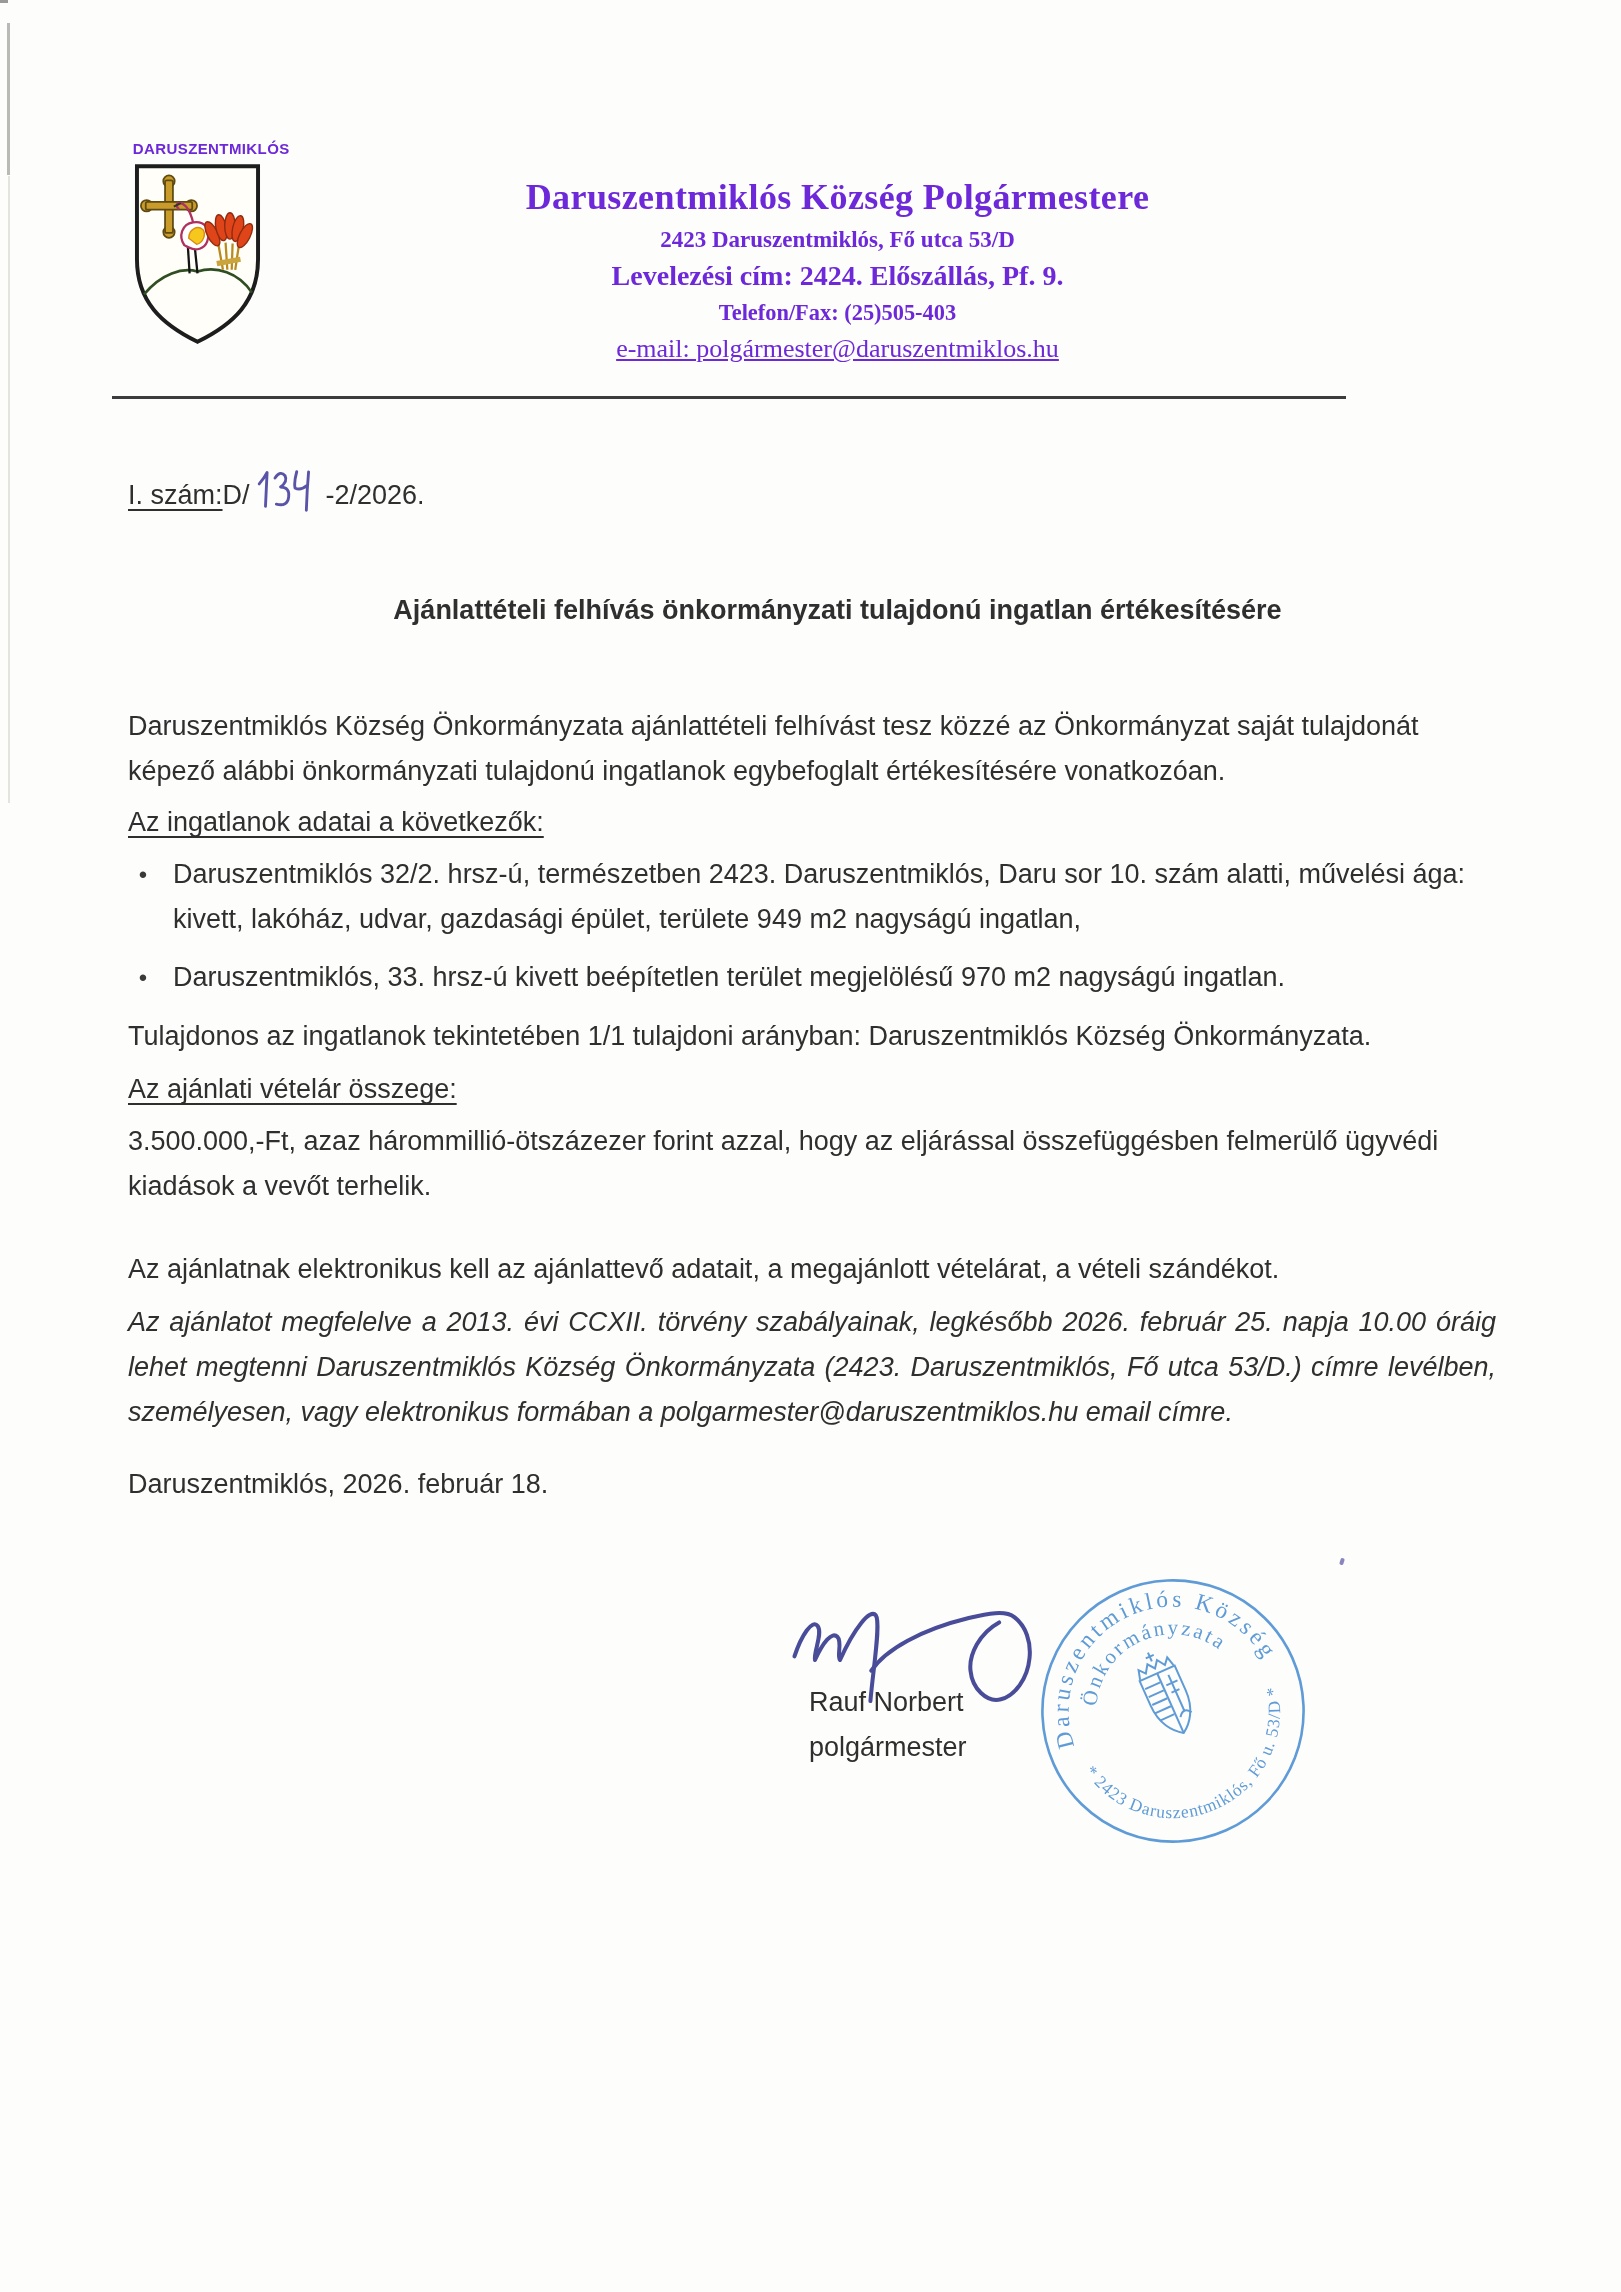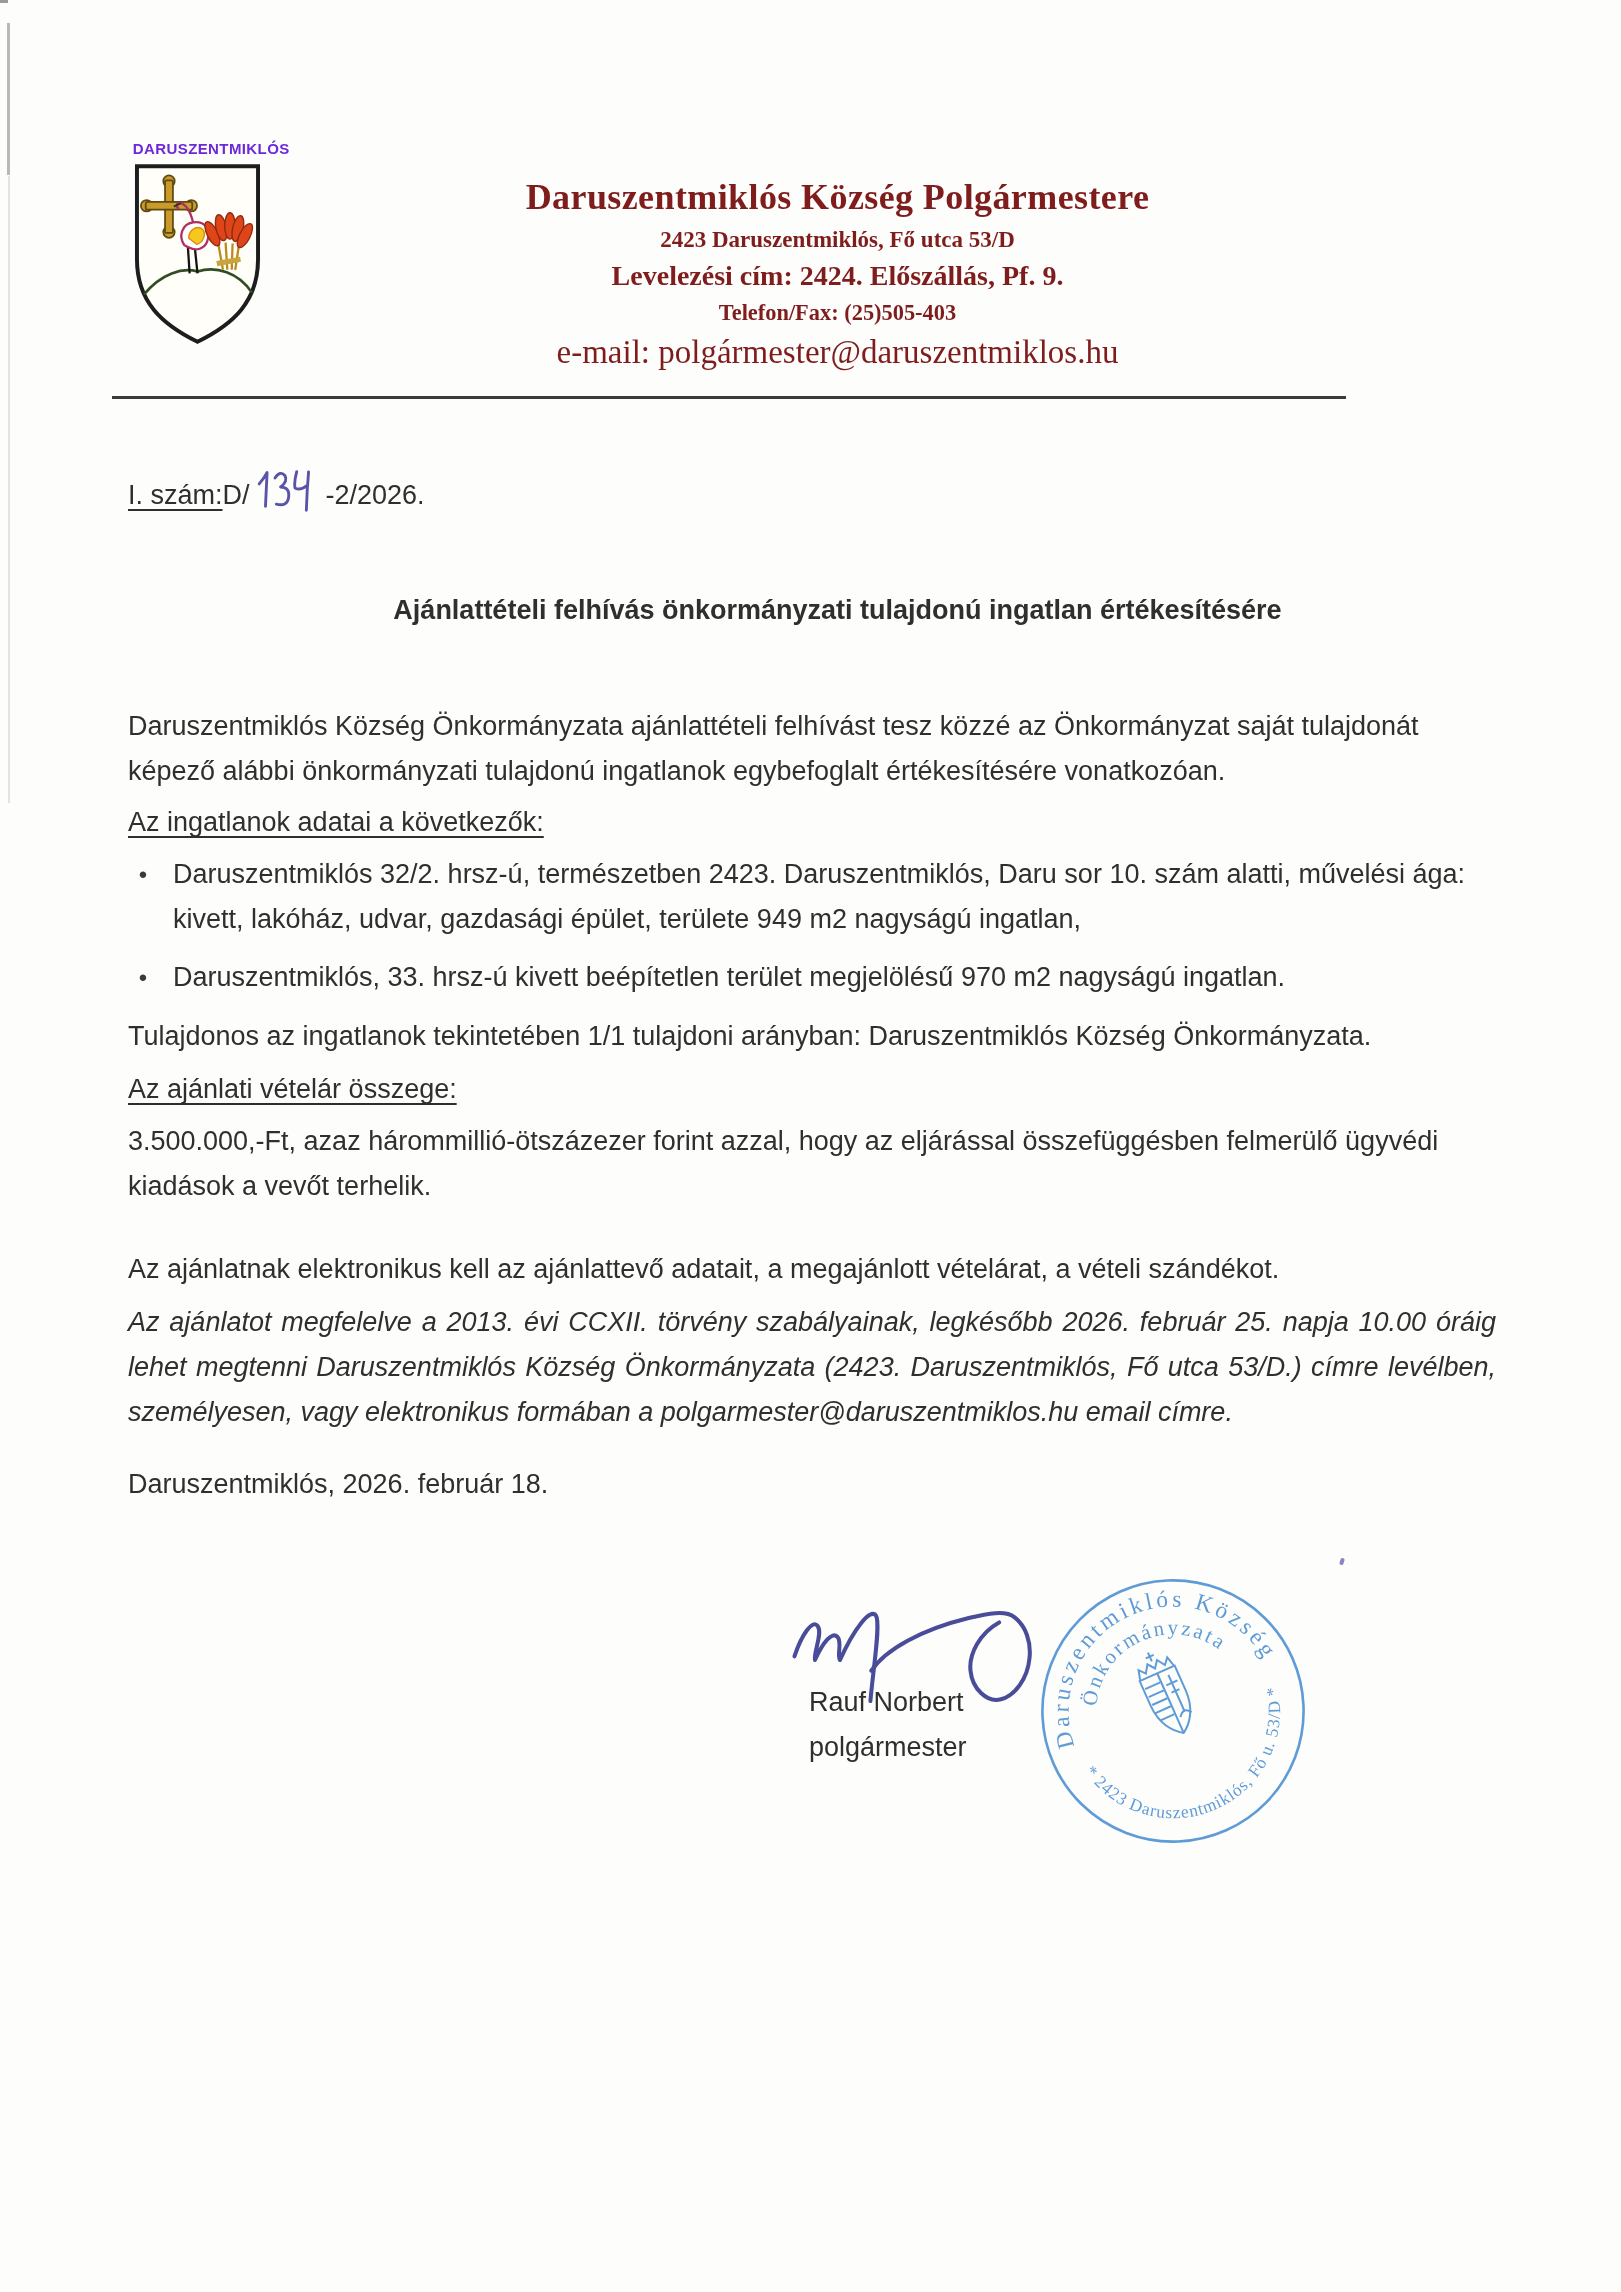--- a/index.html
+++ b/index.html
@@ -15,26 +15,26 @@
   .smudge.s2 { left:1092; width:195; height:11;
     background:radial-gradient(ellipse at 50% 0%, rgba(45,45,45,.6), rgba(45,45,45,0) 72%); }
   .tick { position:absolute; left:1516; top:12; width:8px; height:2.7px; background:#9a9a98; }
   .edge-line { position:absolute; left:7.2px; top:23px; width:2.7px; height:152px; background:#b9b9b5; }
   .edge-line2 { position:absolute; left:8px; top:176px; width:1.8px; height:627px; background:#e3e3df; }
   
   .logo-wrap { position:absolute; left:131px; top:140px; width:143px; }
   .logo-label { font-size:15px; font-weight:bold; letter-spacing:0.4px; color:#6d28d9;
     font-family:"Liberation Sans",sans-serif; margin:0 0 3.6px 1.8px; }
   .header-text { position:absolute; left:54px; right:0; top:176px; text-align:center;
-    font-family:"Liberation Serif", serif; color:#7f1d1d; }
+    font-family:"Liberation Serif", serif; color:#6d28d9; }
   .ht1 { font-size:36px; font-weight:bold; letter-spacing:0.4px; }
   .ht2 { font-size:23px; font-weight:bold; margin-top:9px; }
   .ht3 { font-size:28px; font-weight:bold; margin-top:7.2px; }
   .ht4 { font-size:22.4px; font-weight:bold; margin-top:8px; }
-  .ht5 { font-size:33px; margin-top:8px; }
+  .ht5 { font-size:26px; margin-top:8px;text-decoration:underline; }
   .rule { position:absolute; left:112px; top:396px; width:1234px; height:2.7px; background:#3c3c3c; }
   
   .refline { position:absolute; left:128px; top:467px; font-size:27px; white-space:nowrap; }
   .u { text-decoration:underline; text-decoration-thickness:1.8px; text-underline-offset:4.5px; }
   .hand-num { display:inline-block; vertical-align:-10.7px; margin:0 7.2px 0 2.7px; transform:rotate(-3deg); }
   .subject { position:absolute; left:690px; top:441px; font-size:27px; line-height:45px; }
   .subject .lbl { margin-right:9px; }
   .subject .l2 { margin-left:93px; }
   
   .doc-title { position:absolute; left:54px; right:0; top:595px; text-align:center;

